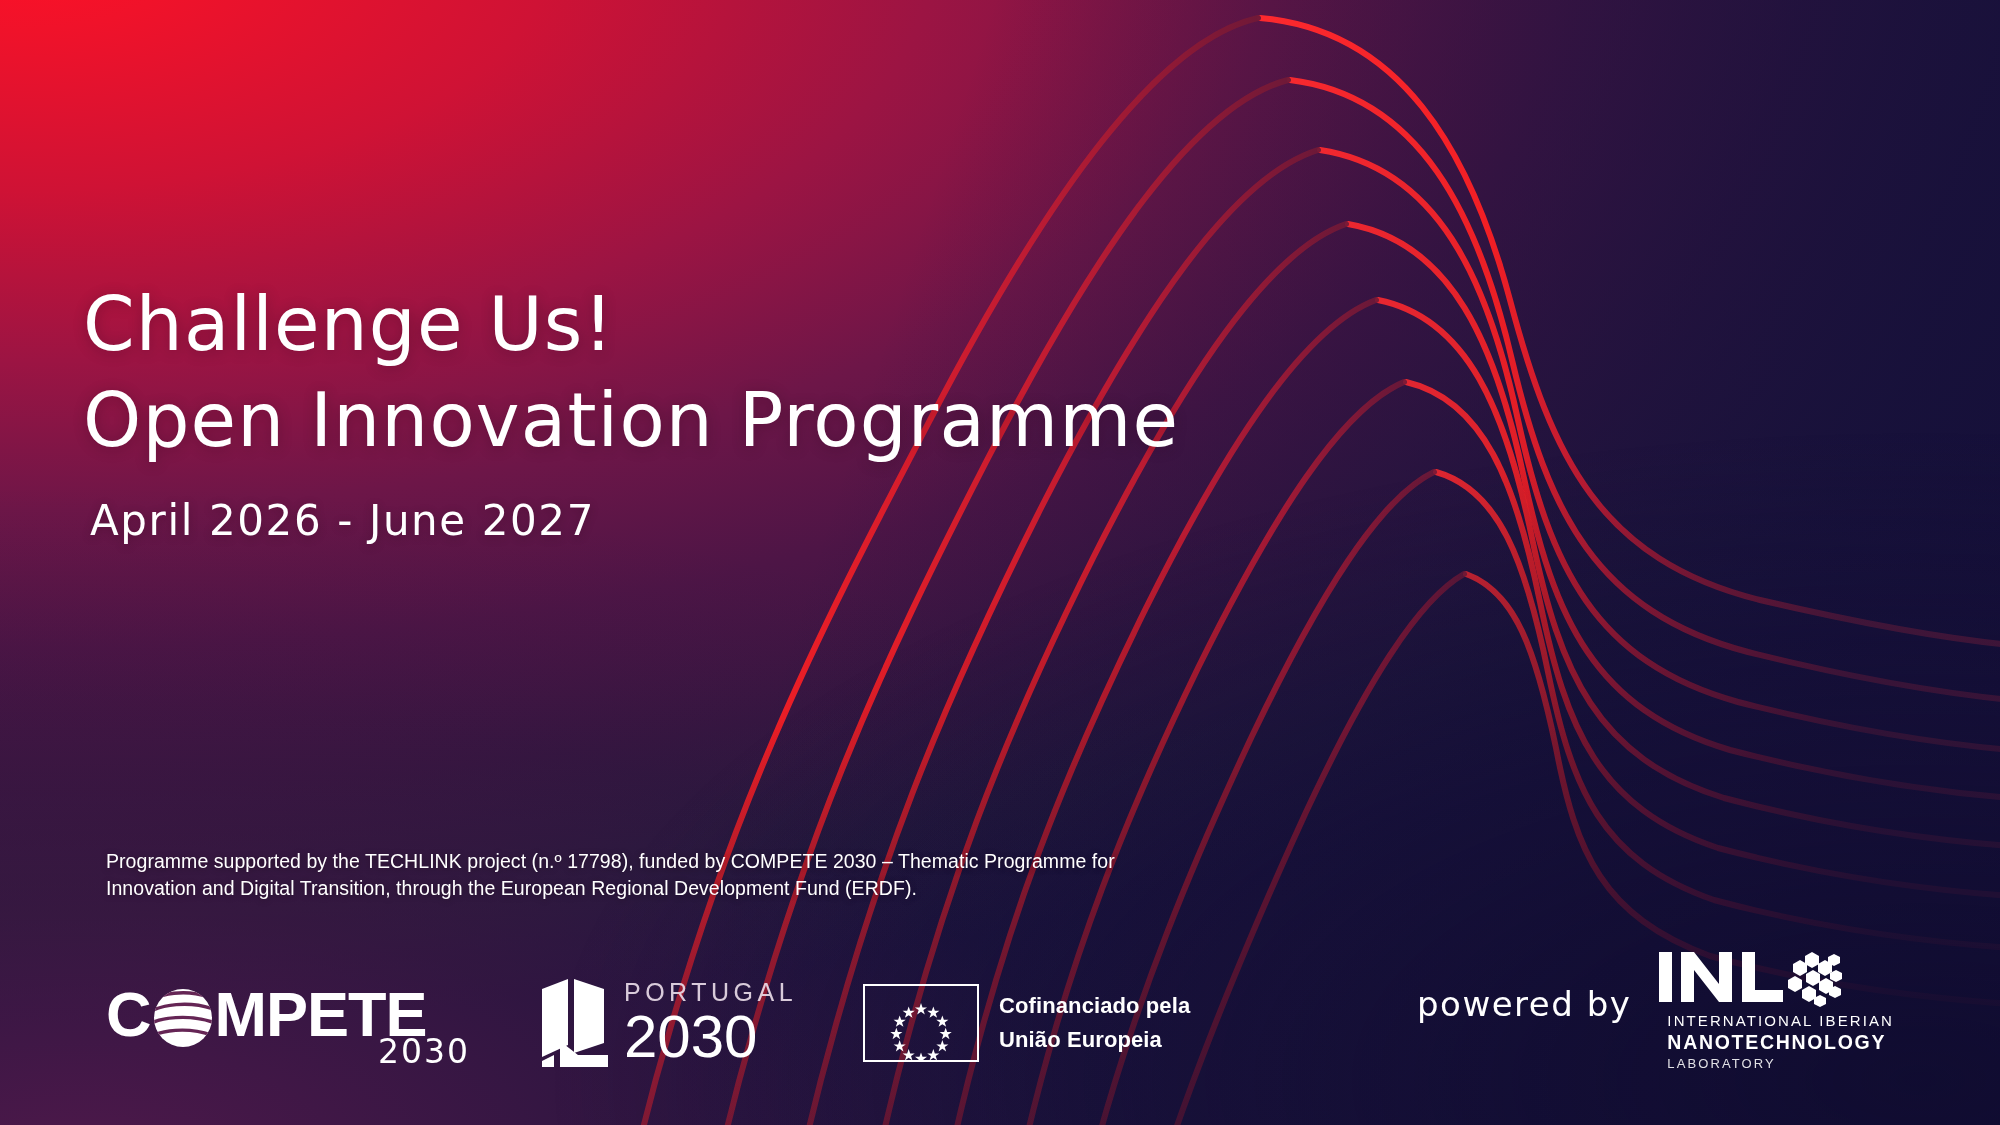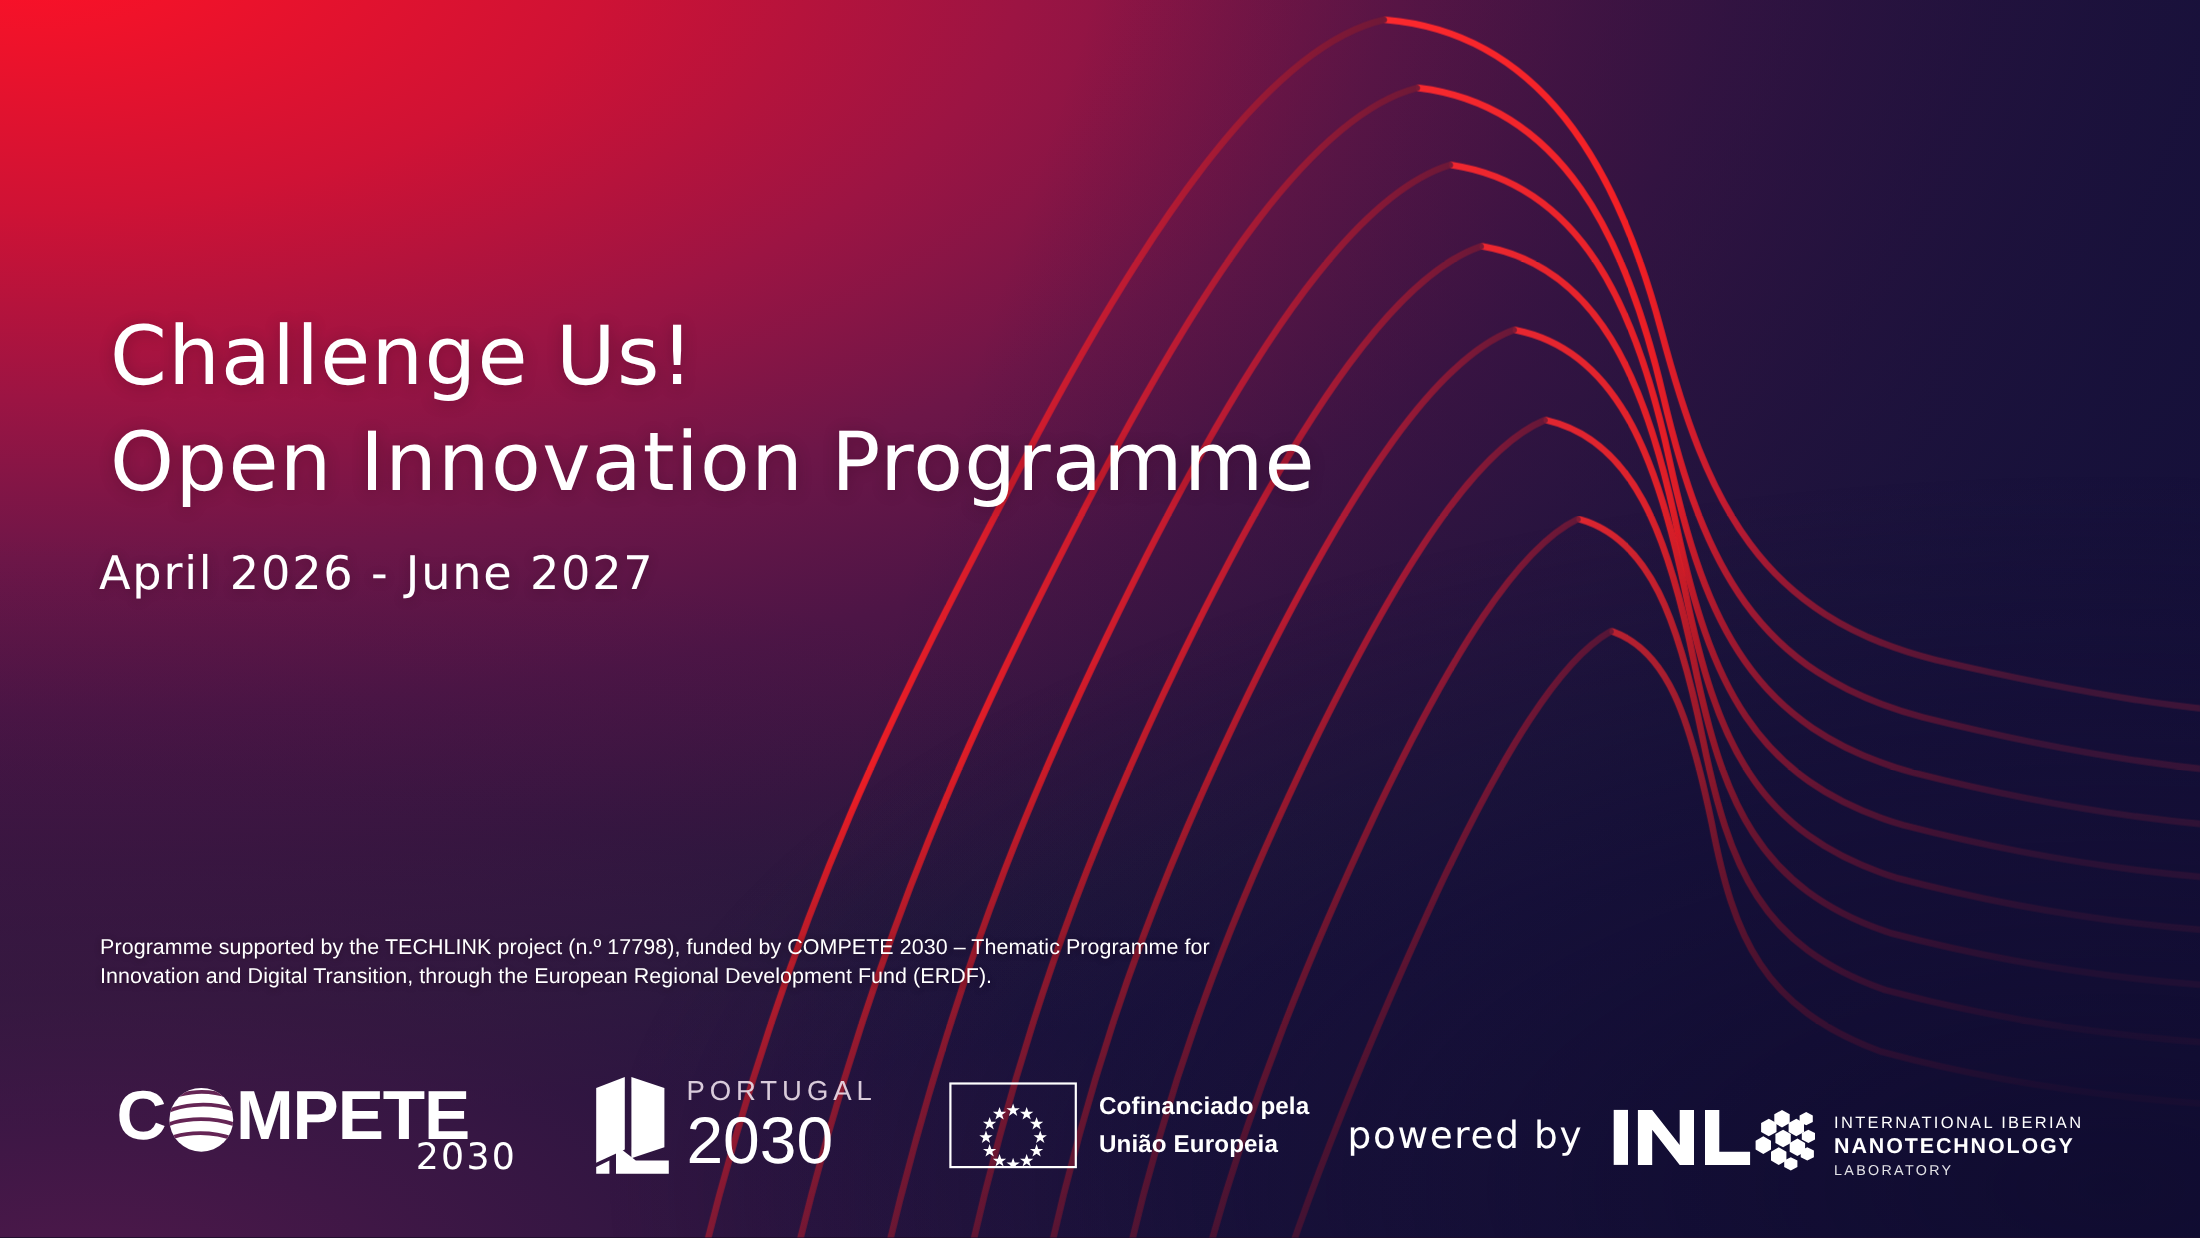--- a/index.html
+++ b/index.html
@@ -38,21 +38,21 @@
 
   
   #contours {
     position:absolute; inset:0;
     width:2000px; height:1125px;
   }
 
   
   .headline {
     position:absolute;
-    left:100px; top:276px;
+    left:83px; top:276px;
     color:#ffffff;
     font-family:"DejaVu Sans", sans-serif;
     font-size:74px;
     font-weight:400;
     line-height:96px;
     letter-spacing:1.2px;
     white-space:nowrap;
     text-shadow:0 2px 14px rgba(40,0,25,0.30);
   }
   .headline .l1 { display:block; }
@@ -65,21 +65,21 @@
     font-family:"DejaVu Sans", sans-serif;
     font-size:42px;
     font-weight:400;
     letter-spacing:1.6px;
     white-space:nowrap;
     text-shadow:0 2px 10px rgba(40,0,25,0.30);
   }
 
   .disclaimer {
     position:absolute;
-    left:91px; top:848px;
+    left:106px; top:848px;
     width:1180px;
     color:#ffffff;
     font-family:"Liberation Sans", sans-serif;
     font-size:19.5px;
     font-weight:400;
     line-height:27px;
     letter-spacing:0.05px;
     text-shadow:0 1px 6px rgba(30,0,20,0.45);
   }
   .disclaimer span { display:block; }
@@ -176,21 +176,21 @@
   }
   .powered-label {
     color:#ffffff;
     font-family:"DejaVu Sans", sans-serif;
     font-size:34px;
     font-weight:400;
     letter-spacing:1.5px;
     margin-right:26px;
     position:relative; top:0;
   }
-  .inl-lockup { display:flex; align-items:flex-end; }
+  .inl-lockup { display:flex; align-items:flex-start;flex-direction:column; }
   .inl-mark { width:192px; height:72px; }
   .inl-tag {
     margin-left:10px;
     color:#ffffff;
     font-family:"Liberation Sans", sans-serif;
     line-height:1;
     position:relative; top:1px;
   }
   .inl-tag .t1 { display:block; font-size:15px; font-weight:400; letter-spacing:2.1px; margin-bottom:5px; }
   .inl-tag .t2 { display:block; font-size:19.5px; font-weight:700; letter-spacing:1.7px; margin-bottom:5px; }

